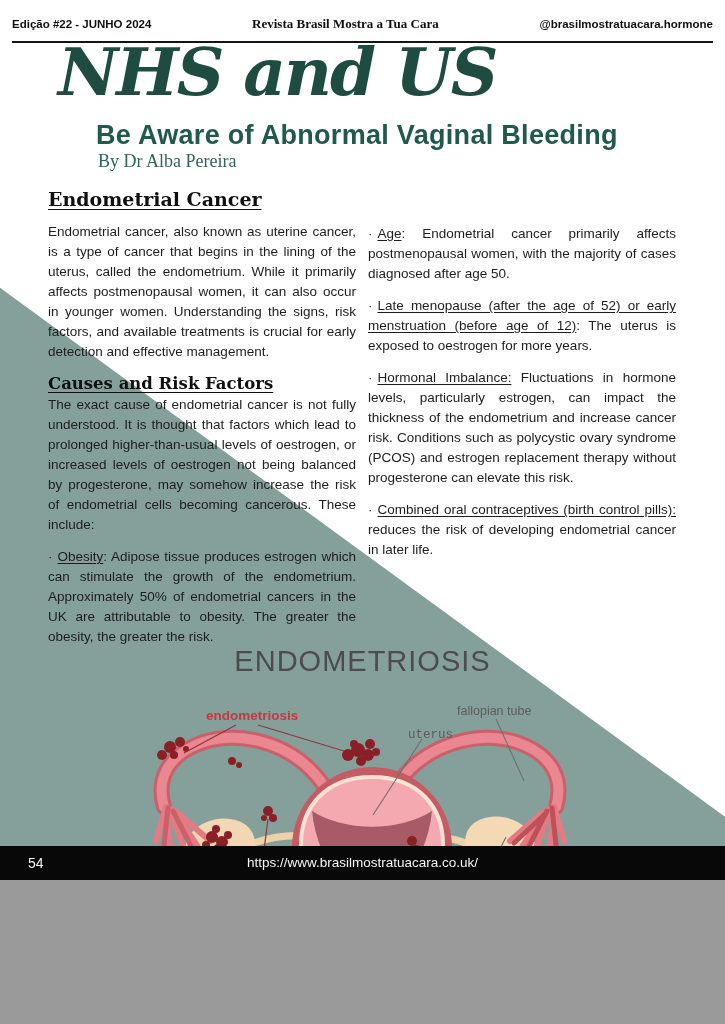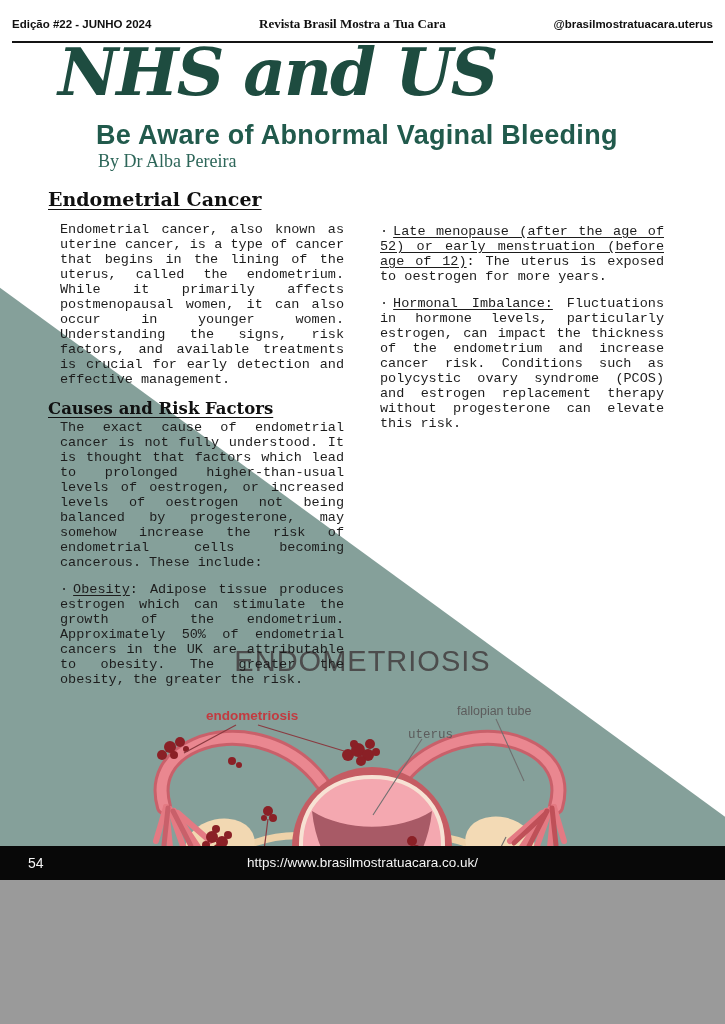--- a/index.html
+++ b/index.html
@@ -16,21 +16,21 @@
   
   .big-title{position:absolute;left:58px;top:38px;font-family:"DejaVu Serif",serif;font-style:italic;font-weight:600;font-size:66px;line-height:1.05;color:var(--brand_teal,#1e4c40);letter-spacing:-2px;z-index:4;}
   .subtitle{position:absolute;left:96px;top:120px;font-family:Liberation Sans, sans-serif;font-weight:bold;font-size:27px;color:var(--subtitle_teal,#215a4c);letter-spacing:.3px;z-index:4;}
   .byline{position:absolute;left:98px;top:151px;font-family:"Liberation Serif",serif;font-size:18px;color:var(--byline_teal,#2d6659);z-index:4;}
   
   .columns{position:absolute;left:48px;top:188px;width:628px;display:flex;gap:12px;z-index:3;}
   .col{flex:1;min-width:0;}
   .col-right{padding-top:36px;}
   .sec-h1{margin:0 0 12px;font-family:"DejaVu Serif",serif;font-size:19px;font-weight:bold;color:#101010;text-decoration:underline;text-underline-offset:3px;}
   .sec-h2{margin:0 0 2px;font-family:"DejaVu Serif",serif;font-size:16.5px;font-weight:bold;color:#101010;text-decoration:underline;text-underline-offset:3px;}
-  .body-p{margin:0 12px 12px;font-family:Liberation Mono, monospace;font-size:13.5px;line-height:15px;color:var(--body_text,#1d1d1d);text-align:justify;}
+  .body-p{margin:0 0 12px;font-family:Liberation Sans, sans-serif;font-size:13.5px;line-height:20px;color:var(--body_text,#1d1d1d);text-align:justify;}
   .bullet-dot{margin-right:5px;}
   .u{text-decoration:underline;text-underline-offset:2px;}
   
   .diagram-title{position:absolute;top:645px;left:0;width:100%;text-align:center;font-size:29px;letter-spacing:1px;color:var(--diagram_title_gray,#4c4c4c);z-index:2;}
   .anatomy-svg{position:absolute;left:140px;top:695px;width:440px;height:300px;z-index:1;}
   .dlabel{position:absolute;z-index:2;white-space:nowrap;}
   .dlabel.red{color:var(--label_red,#c23b40);font-weight:600;font-size:13.5px;}
   .dlabel.red.big{font-size:15px;}
   .dlabel.gray{color:var(--label_gray,#5c5c5c);font-size:12.5px;}
   
@@ -44,39 +44,41 @@
 </head>
 <body>
 
 <div class="page">
 
   <div class="green-diagonal"></div>
 
   <div class="masthead">
     <span class="m-left">Edição #22 - JUNHO 2024</span>
     <span class="m-center">Revista Brasil Mostra a Tua Cara</span>
-    <span class="m-right">@brasilmostratuacara.uterus</span>
+    <span class="m-right">@brasilmostratuacara.hormone</span>
   </div>
   <div class="masthead-rule"></div>
 
   <div class="big-title">NHS and US</div>
   <div class="subtitle">Be Aware of Abnormal Vaginal Bleeding</div>
   <div class="byline">By Dr Alba Pereira</div>
 
   <div class="columns">
     <div class="col col-left">
       <h1 class="sec-h1">Endometrial Cancer</h1>
       <p class="body-p">Endometrial cancer, also known as uterine cancer, is a type of cancer that begins in the lining of the uterus, called the endometrium. While it primarily affects postmenopausal women, it can also occur in younger women. Understanding the signs, risk factors, and available treatments is crucial for early detection and effective management.</p>
       <h2 class="sec-h2">Causes and Risk Factors</h2>
       <p class="body-p">The exact cause of endometrial cancer is not fully understood. It is thought that factors which lead to prolonged higher-than-usual levels of oestrogen, or increased levels of oestrogen not being balanced by progesterone, may somehow increase the risk of endometrial cells becoming cancerous. These include:</p>
       <p class="body-p"><span class="bullet-dot">·</span><span class="u">Obesity</span><span>: </span><span>Adipose tissue produces estrogen which can stimulate the growth of the endometrium. Approximately 50% of endometrial cancers in the UK are attributable to obesity. The greater the obesity, the greater the risk.</span></p>
     </div>
     <div class="col col-right">
+      <p class="body-p"><span class="bullet-dot">·</span><span class="u">Age</span><span>: </span><span>Endometrial cancer primarily affects postmenopausal women, with the majority of cases diagnosed after age 50.</span></p>
       <p class="body-p"><span class="bullet-dot">·</span><span class="u">Late menopause (after the age of 52) or early menstruation (before age of 12)</span><span>: </span><span>The uterus is exposed to oestrogen for more years.</span></p>
       <p class="body-p"><span class="bullet-dot">·</span><span class="u">Hormonal Imbalance:</span><span> </span><span>Fluctuations in hormone levels, particularly estrogen, can impact the thickness of the endometrium and increase cancer risk. Conditions such as polycystic ovary syndrome (PCOS) and estrogen replacement therapy without progesterone can elevate this risk.</span></p>
+      <p class="body-p"><span class="bullet-dot">·</span><span class="u">Combined oral contraceptives (birth control pills):</span><span> </span><span>reduces the risk of developing endometrial cancer in later life.</span></p>
     </div>
   </div>
 
   <div class="diagram-title">ENDOMETRIOSIS</div>
 
   <svg class="anatomy-svg" viewBox="0 0 440 300" aria-hidden="true">
 
     <path d="M108,150 C140,138 170,138 196,148" stroke="#eed2a9" stroke-width="7" fill="none" stroke-linecap="round"></path>
     <path d="M332,150 C300,138 270,138 244,148" stroke="#eed2a9" stroke-width="7" fill="none" stroke-linecap="round"></path>
 

